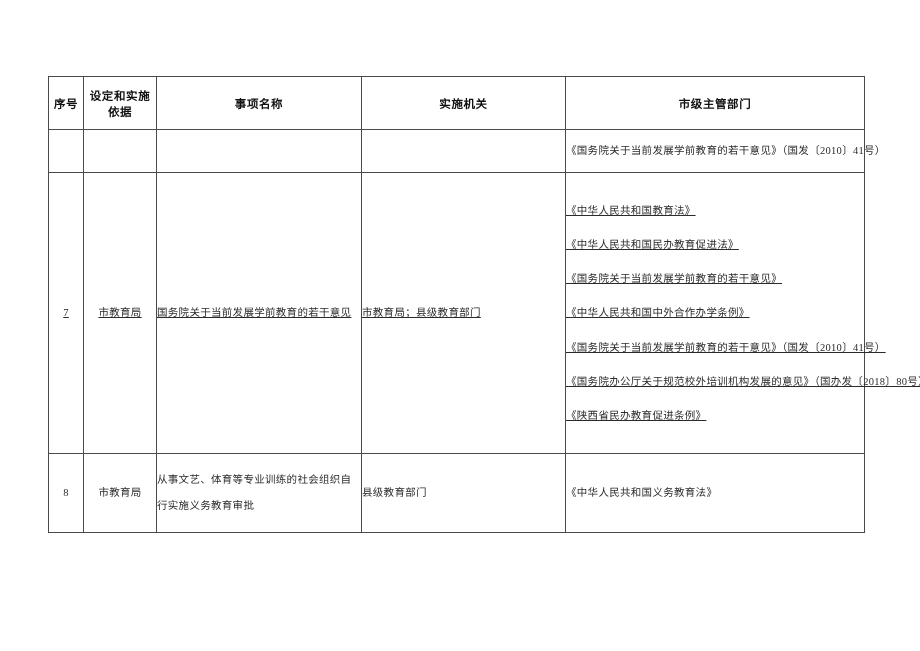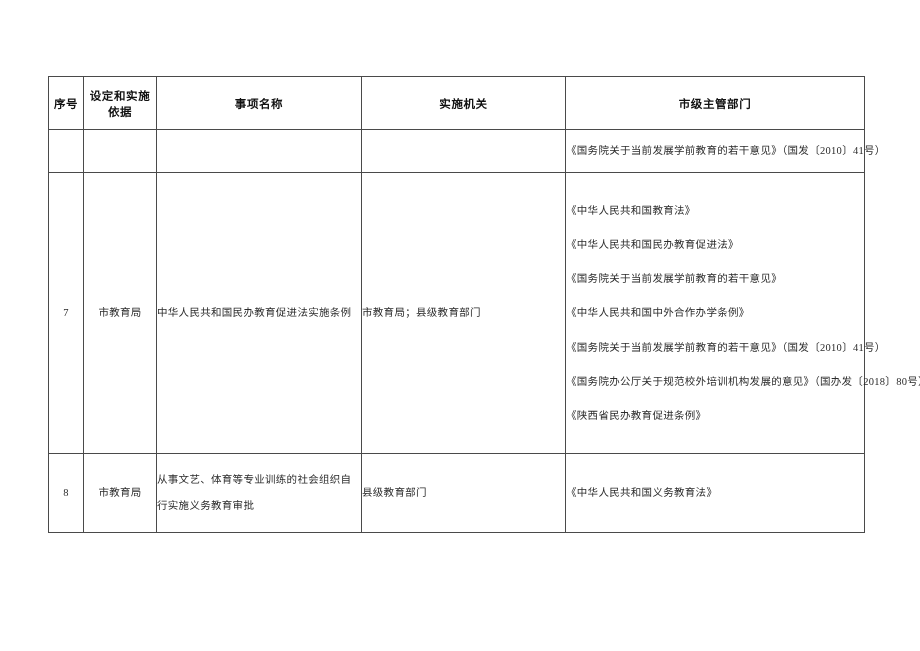--- a/index.html
+++ b/index.html
@@ -90,21 +90,21 @@
     padding: 6px 6px 6px 7px;
   }
 
   td.basis-cell {
     text-align: left;
     padding: 6px 6px 6px 8px;
   }
 
   
   tr.row-continued td { height: 42px; }
-  tr.row-7 td         { height: 280px; }
+  tr.row-7 td         { height: 280px; text-decoration: underline; }
   tr.row-8 td         { height: 78px; }
 
   .basis-list {
     display: block;
     margin: 0;
     padding: 0;
   }
   .basis-list .basis-entry {
     display: block;
     margin: 0 0 21px 0;
@@ -169,21 +169,21 @@
           <td class="organ-cell"></td>
           <td class="basis-cell">
             <span class="basis-single">《国务院关于当前发展学前教育的若干意见》（国发〔2010〕41号）</span>
           </td>
         </tr>
 
         <tr class="row-7">
           <td class="seq-cell">7</td>
           <td class="dept-cell">市教育局</td>
           <td class="item-cell">
-            <span class="item-text">中华人民共和国民办教育促进法实施条例</span>
+            <span class="item-text">国务院关于当前发展学前教育的若干意见</span>
           </td>
           <td class="organ-cell">
             <span class="organ-text">市教育局；县级教育部门</span>
           </td>
           <td class="basis-cell">
             <span class="basis-list">
               <span class="basis-entry">《中华人民共和国教育法》</span>
               <span class="basis-entry">《中华人民共和国民办教育促进法》</span>
               <span class="basis-entry">《国务院关于当前发展学前教育的若干意见》</span>
               <span class="basis-entry">《中华人民共和国中外合作办学条例》</span>

